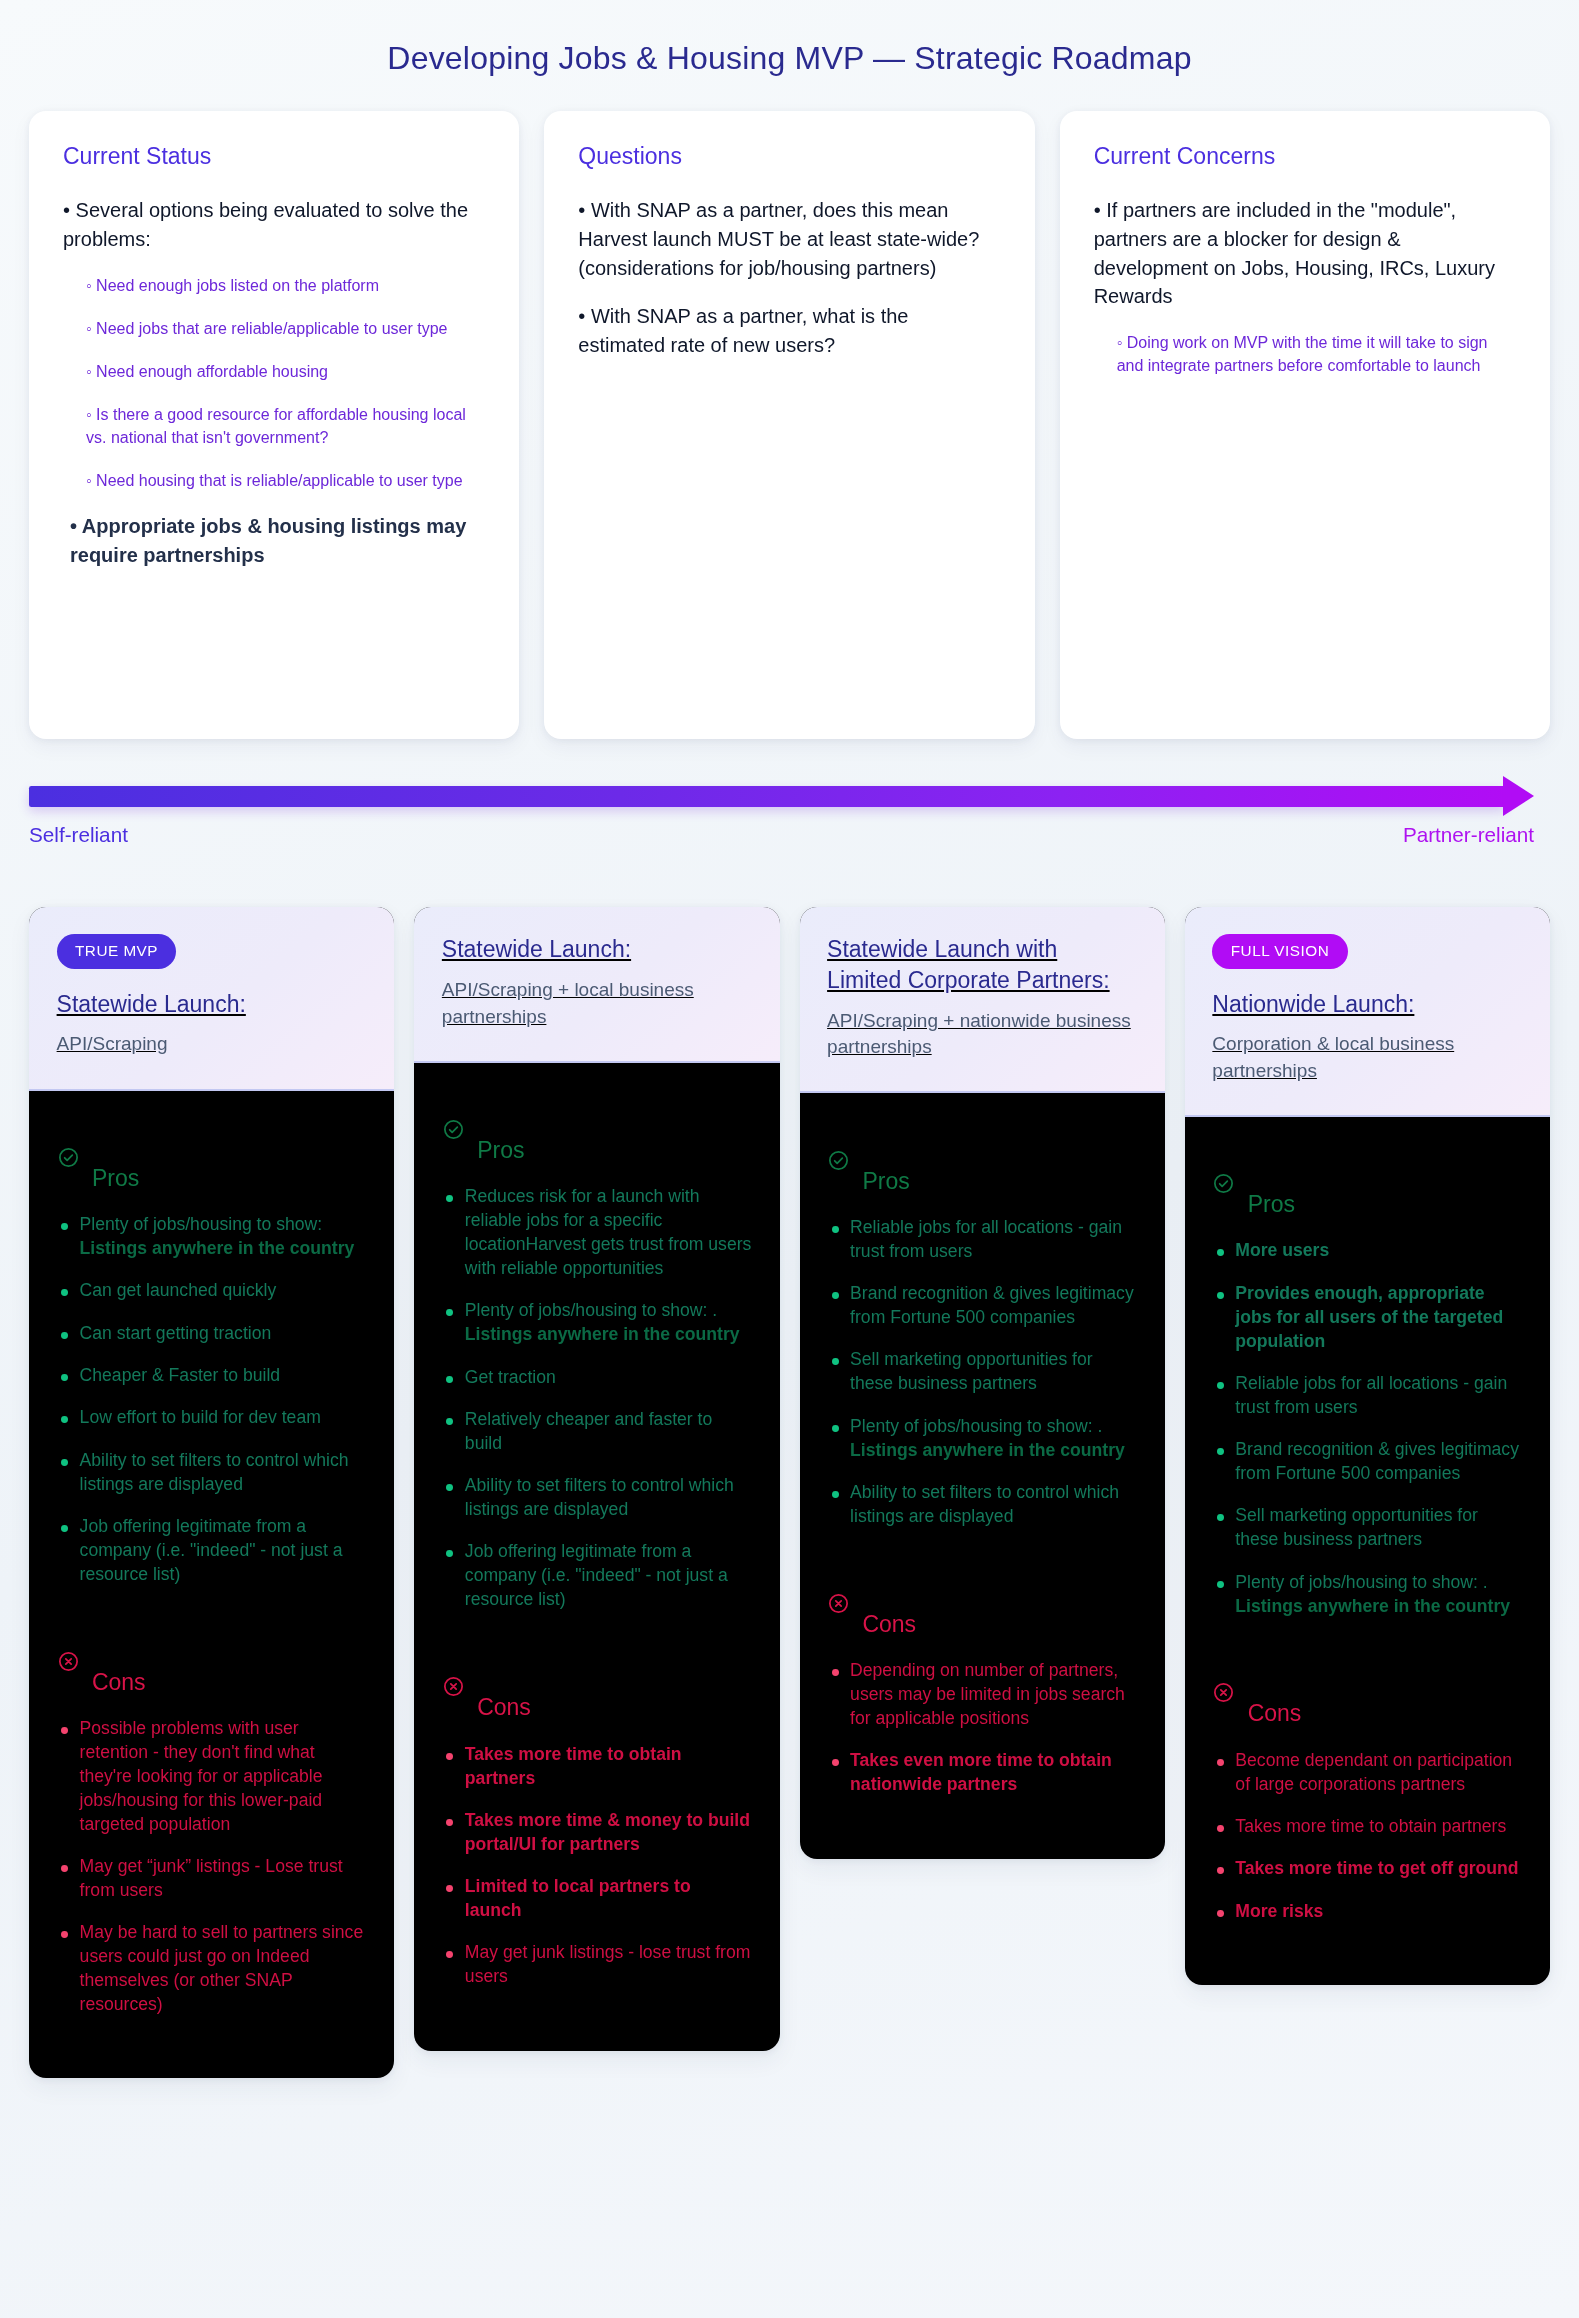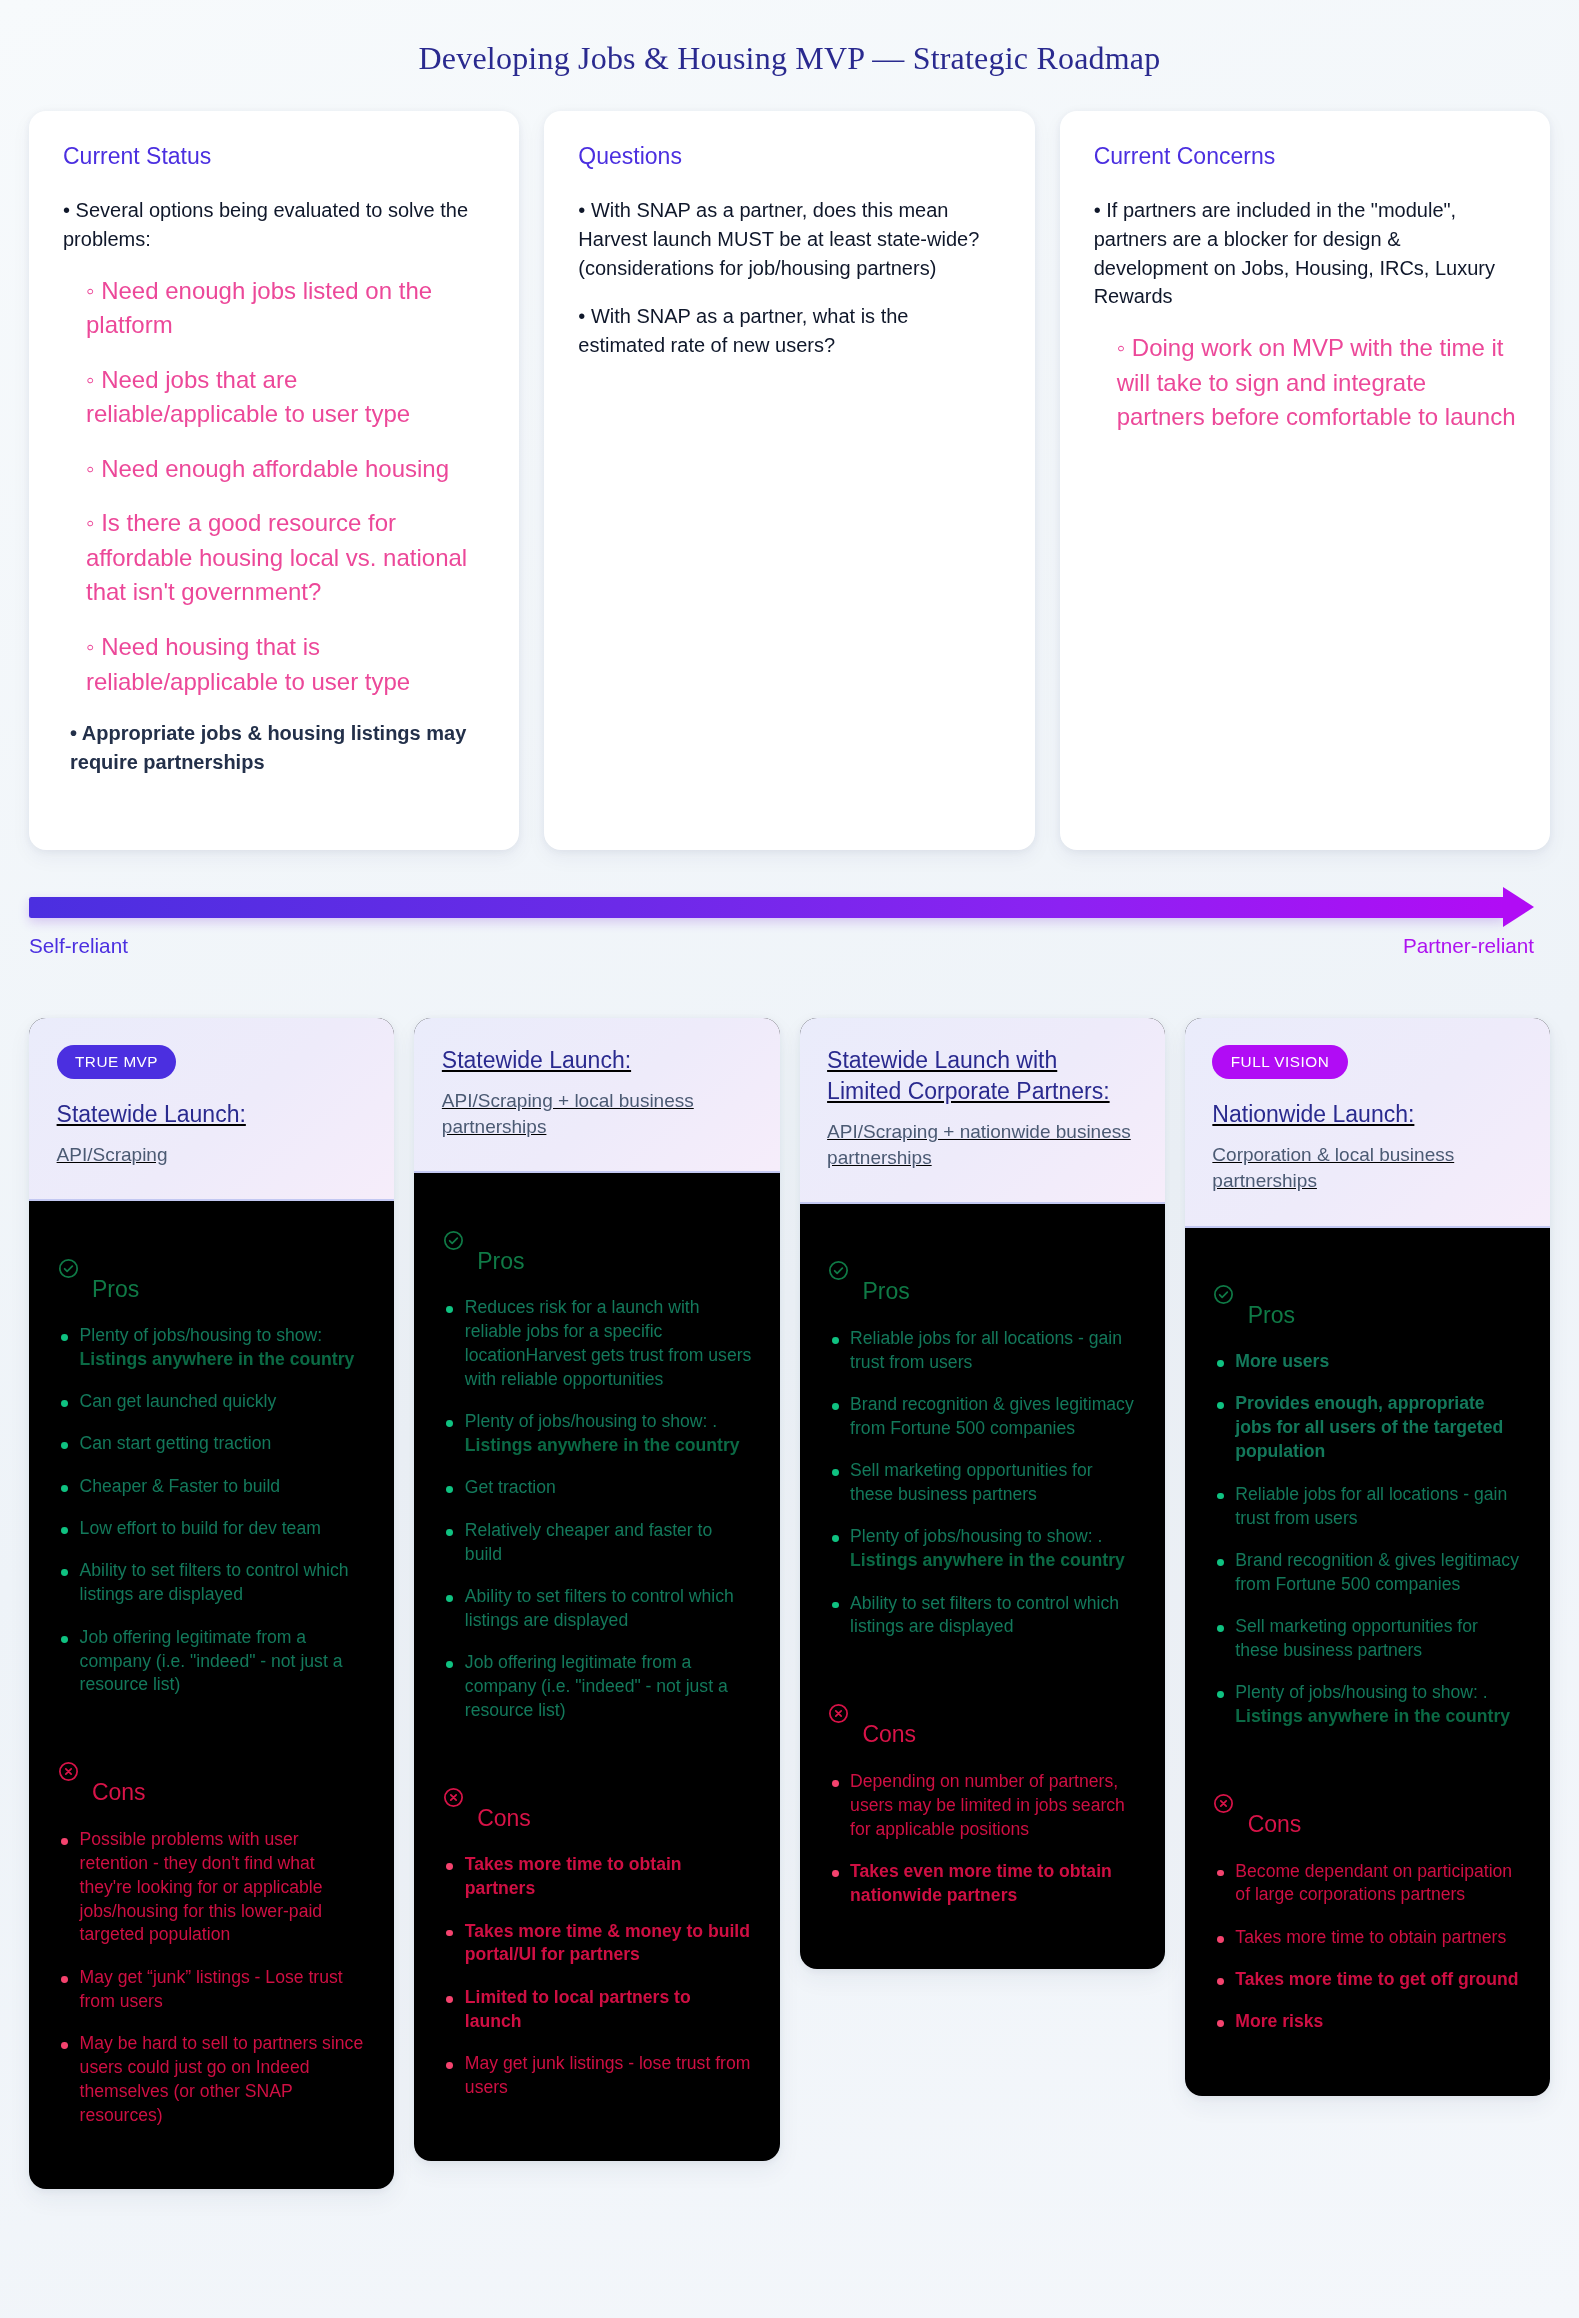--- a/index.html
+++ b/index.html
@@ -17,21 +17,20 @@
   }
 
   
   .page-title {
     text-align: center;
     font-size: 32px;
     font-weight: 400;
     color: #2a2a8f;
     letter-spacing: 0.2px;
     padding: 40px 0 34px 0;
-    font-family: Liberation Serif, serif;
   }
 
   
   .top-cards {
     display: flex;
     gap: 25px;
     padding: 0 29px;
     align-items: stretch;
   }
   .info-card {
@@ -49,23 +48,23 @@
     margin-bottom: 26px;
   }
   .bullet-l1 {
     font-size: 20px;
     line-height: 1.44;
     color: #0f172a;
     margin-bottom: 20px;
   }
   .bullet-l1.strong { font-weight: 700; color: #23304a; margin-left: 7px; }
   .bullet-l2 {
-    font-size: 24px;
+    font-size: 16px;
     line-height: 1.44;
-    color: #ec4899;
+    color: #6d28d9;
     margin: 0 0 20px 23px;
   }
 
   
   .spectrum {
     padding: 44px 45px 0 29px;
     position: relative;
   }
   .spectrum-arrow {
     position: relative;

